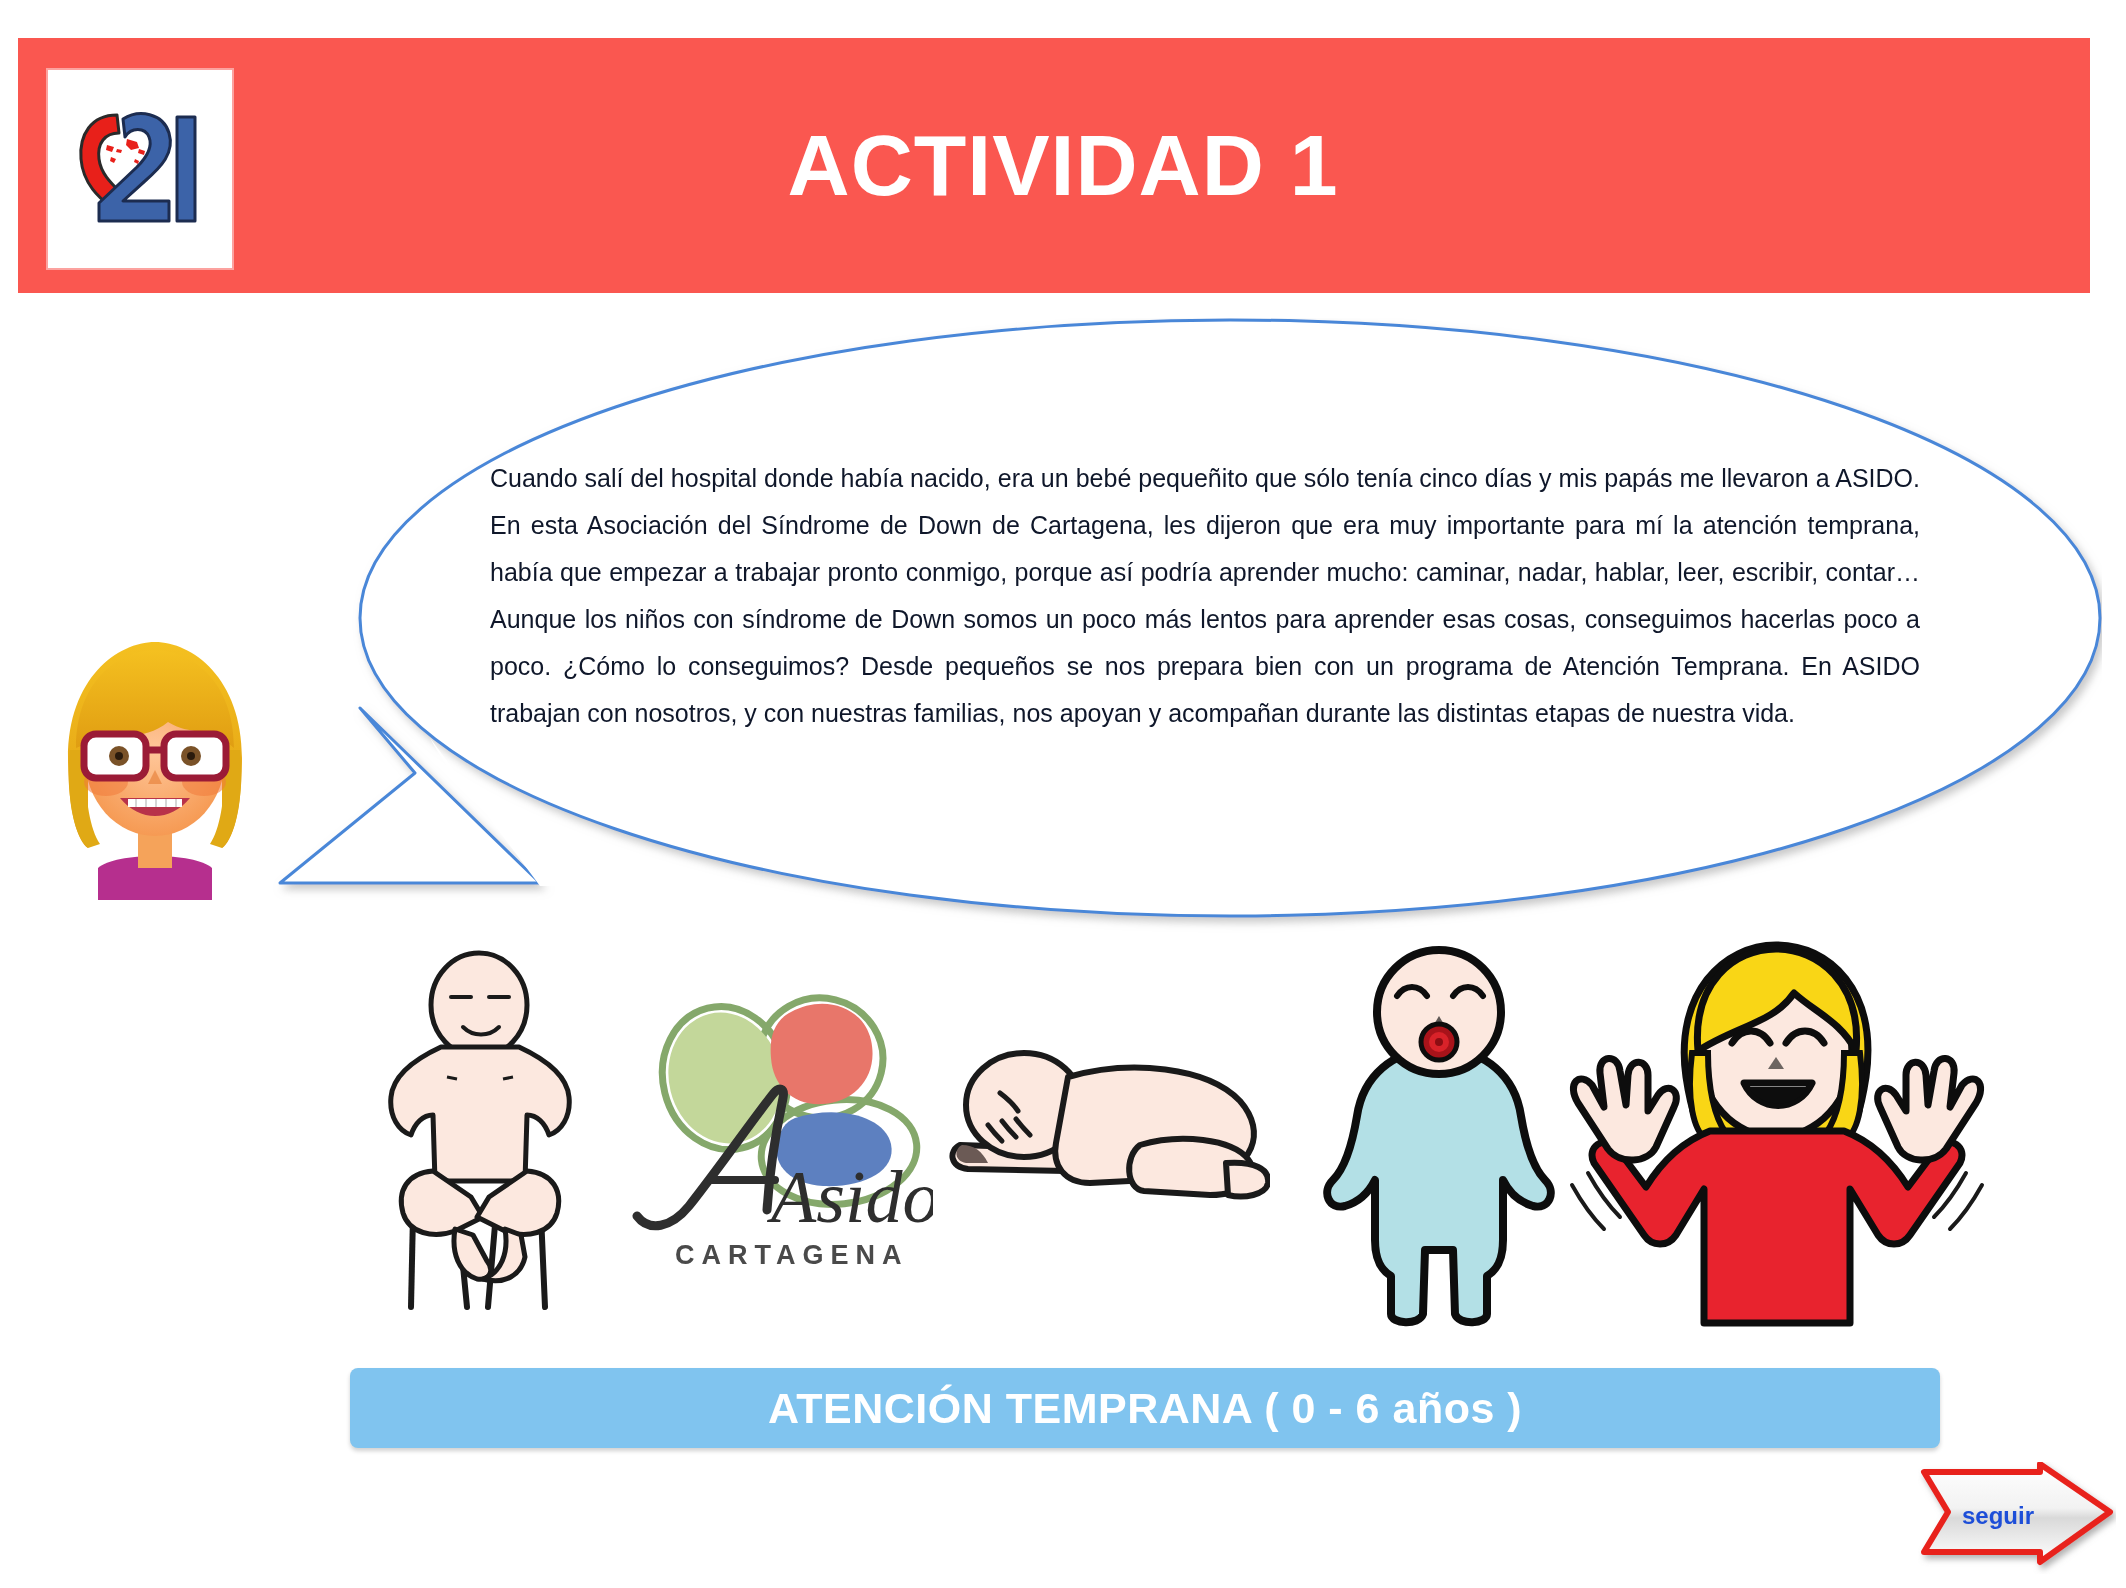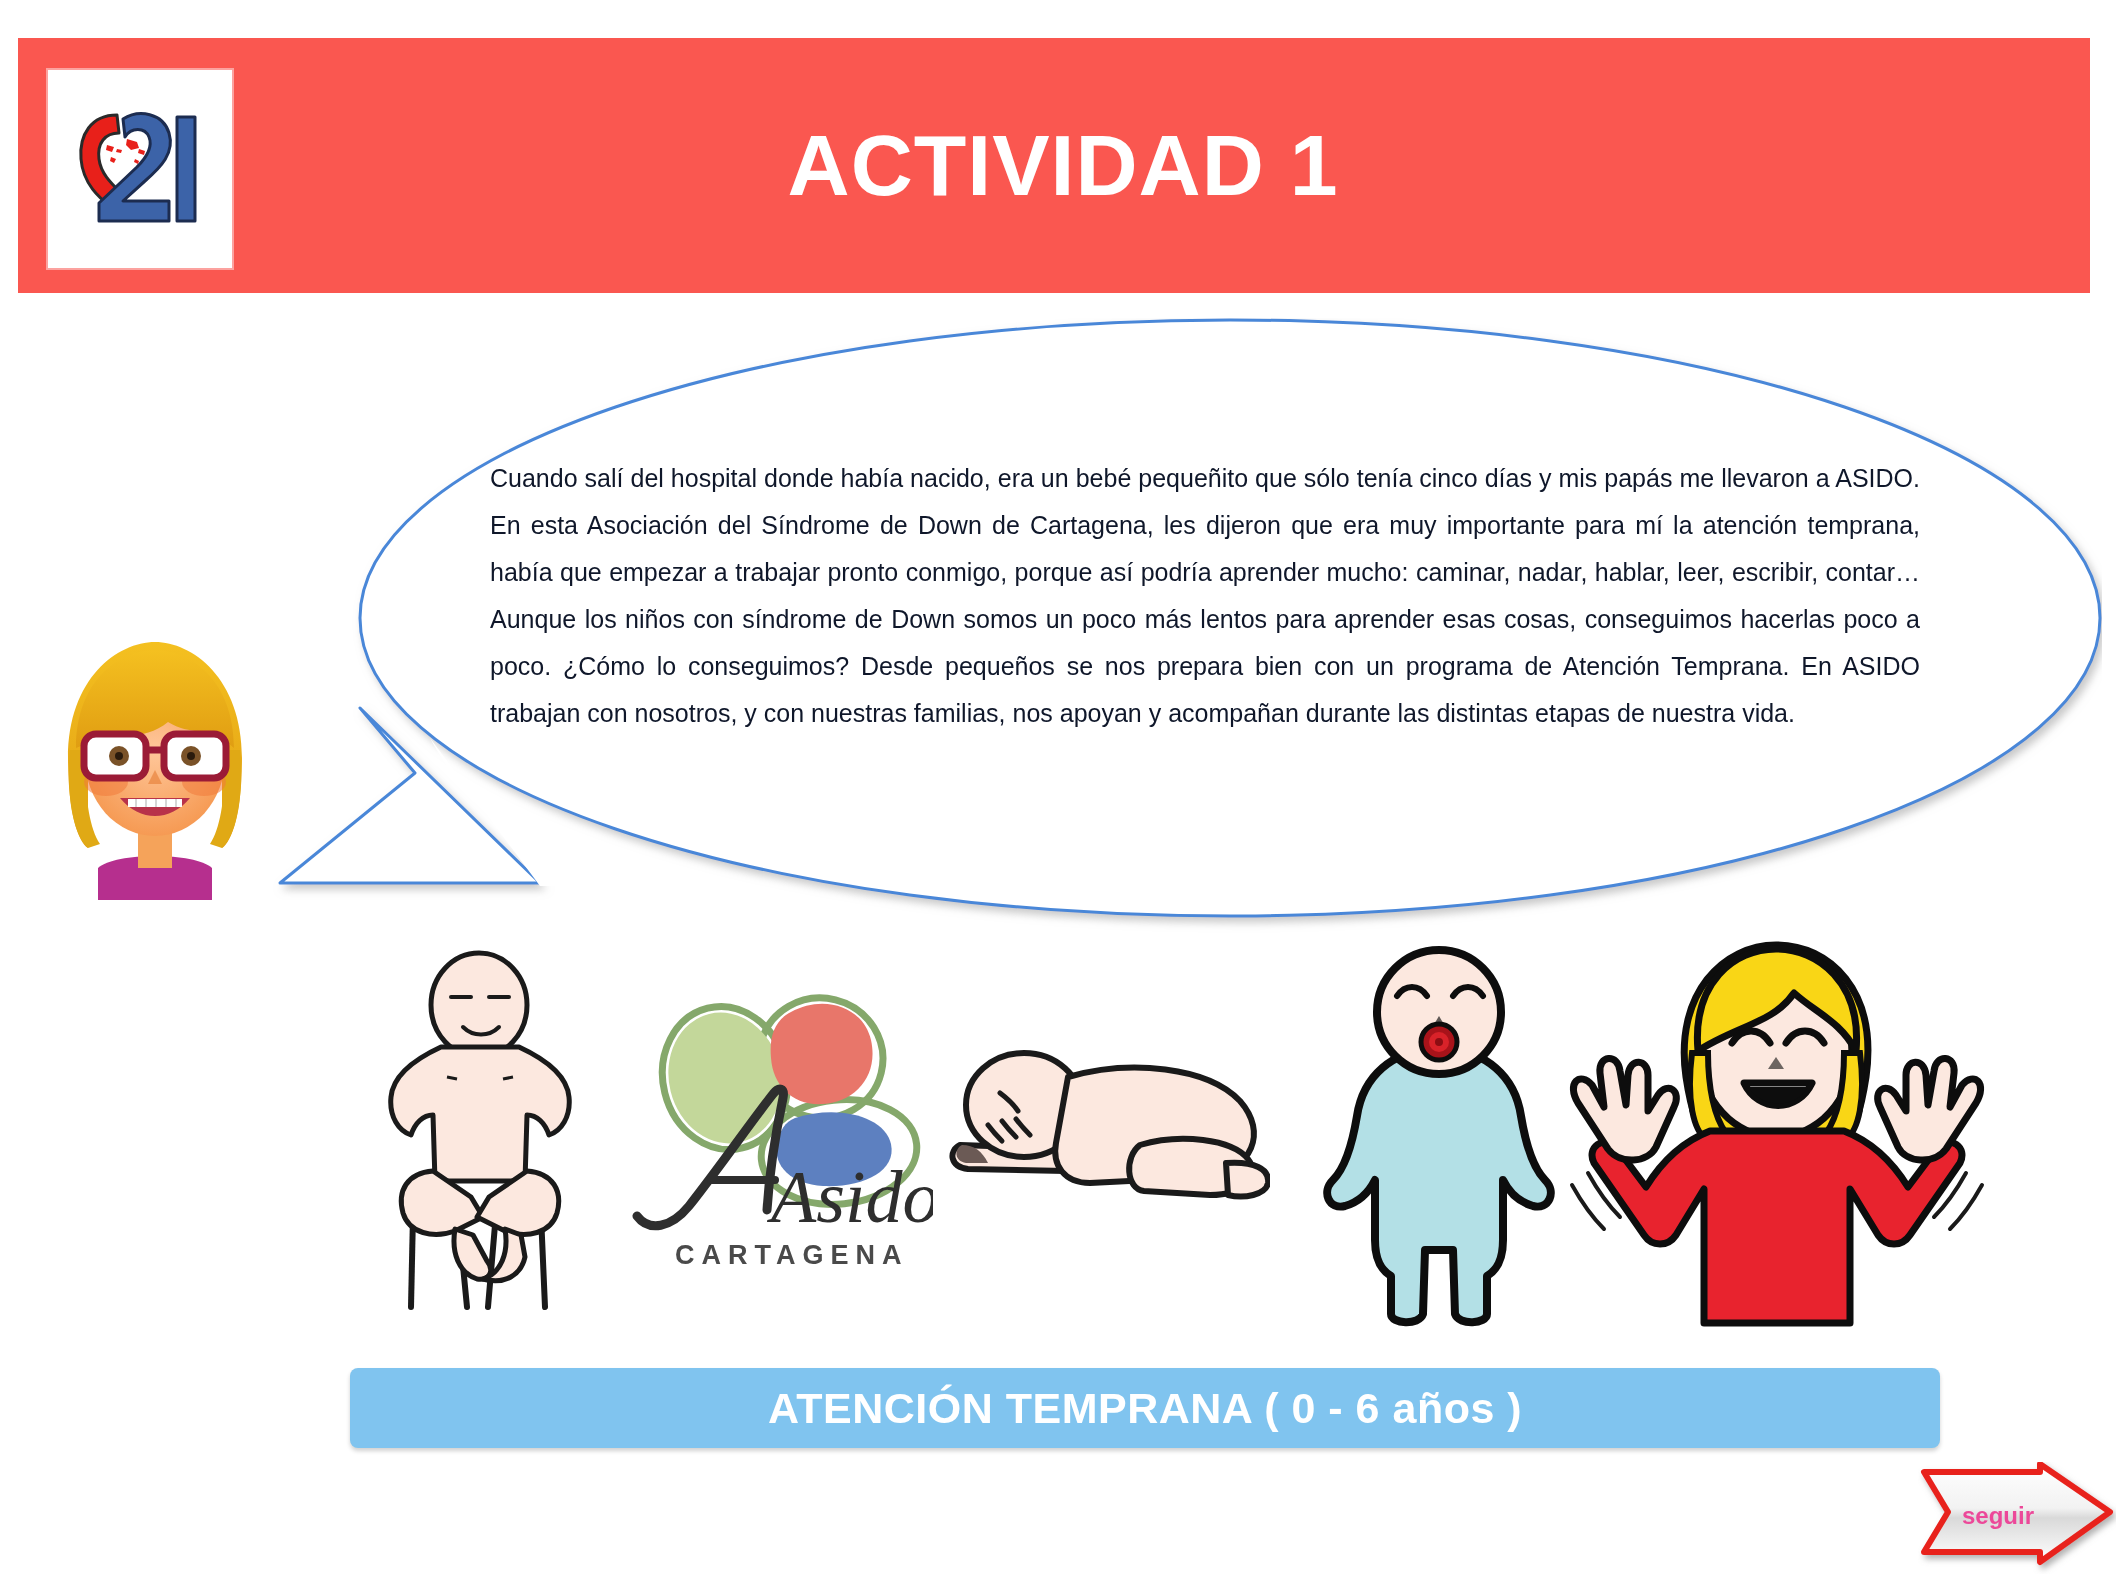--- a/index.html
+++ b/index.html
@@ -145,21 +145,21 @@
     height: 112px;
     cursor: pointer;
   }
   .seguir svg { display: block; }
   .seguir-label {
     position: absolute;
     left: 0;
     top: 40px;
     width: 160px;
     text-align: center;
-    color: #ec4899;
+    color: #1d4ed8;
     font-size: 24px;
     font-weight: bold;
     font-family: "Liberation Sans", sans-serif;
     pointer-events: none;
   }
 </style>
 </head>
 <body>
 
 <div id="slide">

